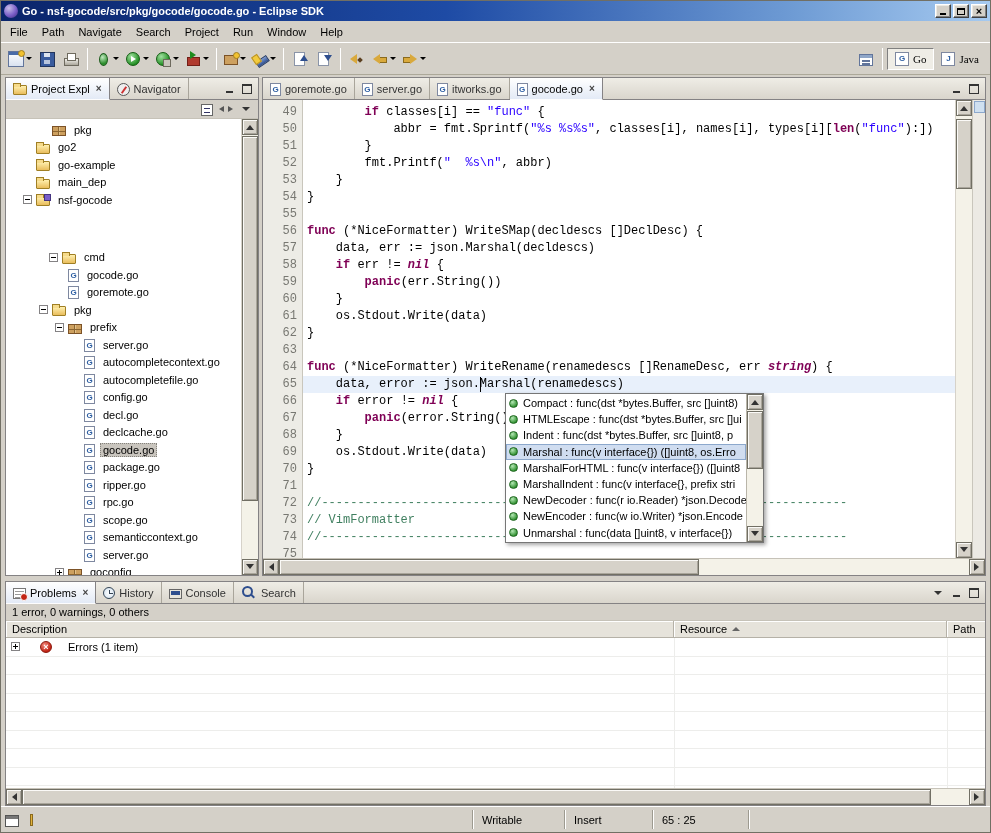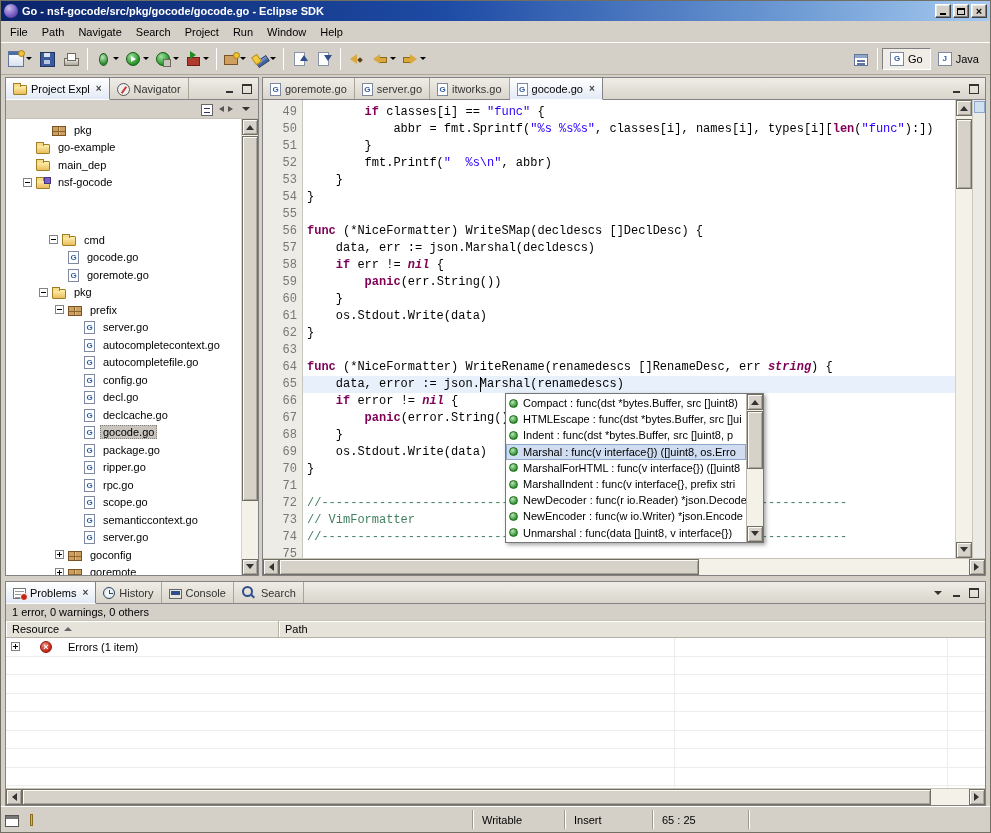--- a/index.html
+++ b/index.html
@@ -20,21 +20,21 @@
   .menubar { flex:0 0 21px; display:flex; align-items:center; padding:0 2px; }
   .menu-item { padding:3px 7px; }
   .toolbar { flex:0 0 33px; display:flex; align-items:center; padding:0 4px; border-top:1px solid #FFF; border-bottom:1px solid #ACA899; }
   .tgroup { display:flex; align-items:center; }
   .tsep { width:1px; height:22px; background:#9D9A90; border-right:1px solid #FFF; margin:0 4px; flex:0 0 auto; }
   .tbtn { height:26px; min-width:24px; padding:0 3px; display:flex; align-items:center; justify-content:center; gap:2px; }
   .dd { width:0; height:0; border-left:3px solid transparent; border-right:3px solid transparent; border-top:3px solid #000; }
   .persp { margin-left:auto; display:flex; align-items:center; }
   .pbtn { display:flex; align-items:center; gap:4px; padding:3px 7px; }
   .pbtn.pressed { background:#EFEDE6; border:1px solid; border-color:#808080 #FFF #FFF #808080; }
-  .plabel { font-size:11px; }
+  .plabel { font-size:11px;font-family:Liberation Serif, serif; }
 
   
   .ic { width:16px; height:16px; position:relative; display:inline-block; flex:0 0 auto; }
   .i-new { background:linear-gradient(#FFF,#D9E2F0); border:1px solid #62759B; }
   .i-new::before { content:""; position:absolute; left:0; right:0; top:0; height:3px; background:#4A6CA8; }
   .i-new::after { content:""; position:absolute; right:-2px; top:-2px; width:5px; height:5px; border-radius:50%; background:#F2C230; border:1px solid #A07F24; }
   .i-save { background:none; }
   .i-save::before { content:""; position:absolute; left:1px; top:1px; width:13px; height:13px; background:#3A5C9E; border:1px solid #22355C; }
   .i-save::after { content:""; position:absolute; left:5px; top:2px; width:6px; height:4px; background:#DCE4F0; box-shadow:0 7px 0 #B9C6DE; }
   .i-print::before { content:""; position:absolute; left:1px; top:7px; width:13px; height:6px; background:linear-gradient(#F2F0EA,#ABA79B); border:1px solid #6E6A5E; }
@@ -317,20 +317,25 @@
       <div class="treewrap">
         <div class="tree" id="tree">
             <div class="trow" style="padding-left: 33px;">
               <span class="tspacer"></span>
               <span class="ticon ic i-package"></span>
               <span class="tlabel">pkg</span>
             </div>
             <div class="trow" style="padding-left: 17px;">
               <span class="tspacer"></span>
               <span class="ticon ic i-folder"></span>
+              <span class="tlabel">go2</span>
+            </div>
+            <div class="trow" style="padding-left: 17px;">
+              <span class="tspacer"></span>
+              <span class="ticon ic i-folder"></span>
               <span class="tlabel">go-example</span>
             </div>
             <div class="trow" style="padding-left: 17px;">
               <span class="tspacer"></span>
               <span class="ticon ic i-folder"></span>
               <span class="tlabel">main_dep</span>
             </div>
             <div class="trow" style="padding-left: 17px;">
               <span class="texp"></span>
               <span class="ticon ic i-project"></span>
@@ -622,20 +627,23 @@
             </div>
           </div>
         <div class="vtab-actions" id="problems-actions">
             <span class="va va-menu"></span>
             <span class="va va-min"></span>
             <span class="va va-max"></span>
           </div>
       </div>
       <div class="summary">1 error, 0 warnings, 0 others</div>
       <div class="phead" id="phead">
+          <div class="pcol" style="width: 668px;">
+            <span>Description</span>
+          </div>
           <div class="pcol" style="width: 273px;">
             <span>Resource</span>
             <span class="sortarrow"></span>
           </div>
           <div class="pcol grow">
             <span>Path</span>
           </div>
         </div>
       <div class="pbody" id="pbody">
           <div class="vline" style="left: 668px;"></div>

